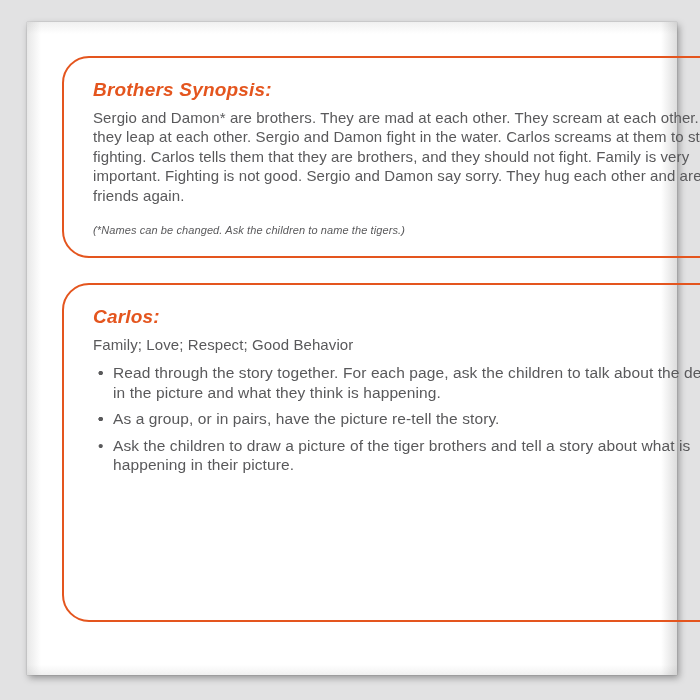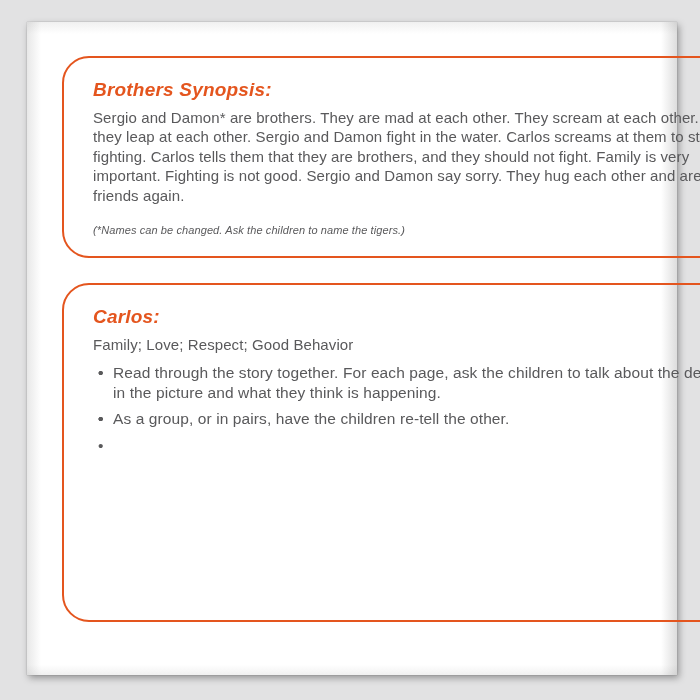--- a/index.html
+++ b/index.html
@@ -95,21 +95,22 @@
         <span>Read through the story together. For each page, ask the children to talk about the details in the picture and what they think is happening.</span>
       </li>
       <li>
         <span class="bullet">•</span>
       </li>
       <li>
         <span class="bullet">•</span>
       </li>
       <li>
         <span class="bullet">•</span>
-        <span>As a group, or in pairs, have the children re-tell the other.</span>
+        <span>As a group, or in pairs, have the picture re-tell the story.</span>
       </li>
       <li>
         <span class="bullet">•</span>
+        <span>Ask the children to draw a picture of the tiger brothers and tell a story about what is happening in their picture.</span>
       </li>
     </ul>
   </div>
 
 </div>
 
 </body></html>

